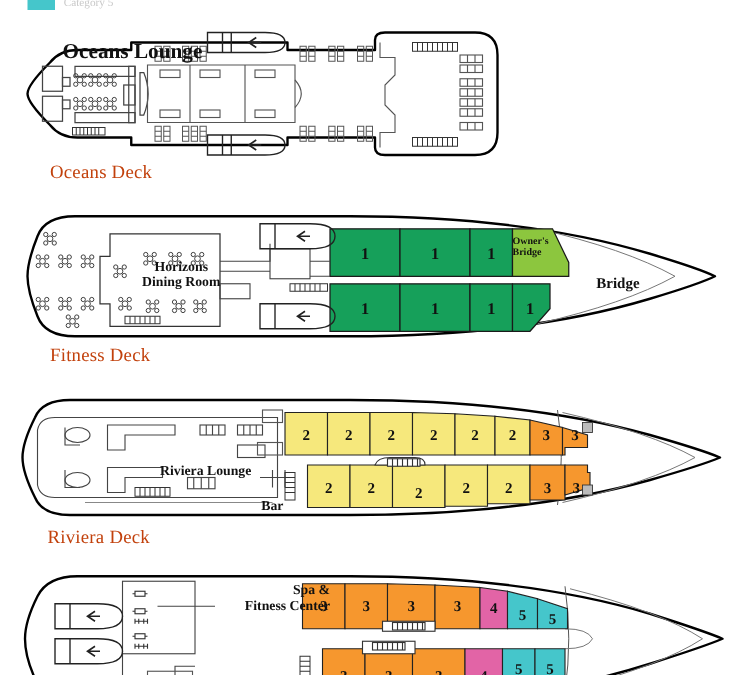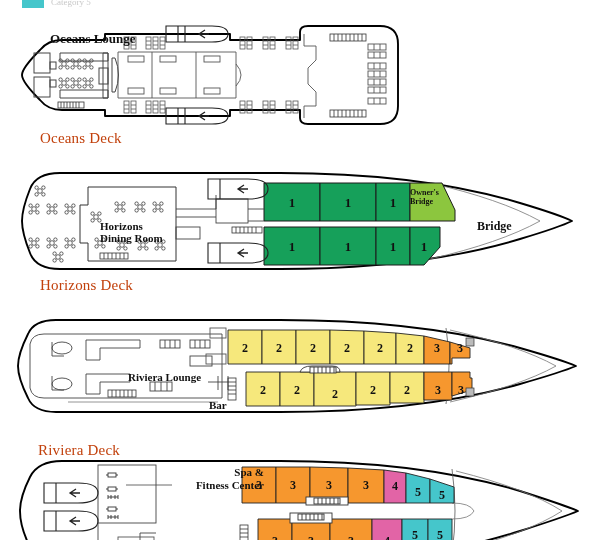--- a/index.html
+++ b/index.html
@@ -245,21 +245,21 @@
             <path d="M374 51 v6 M380 51 v6"></path>
           <rect x="368" y="59" width="18" height="6"></rect>
             <path d="M374 59 v6 M380 59 v6"></path>
           <rect x="368" y="67" width="18" height="6"></rect>
             <path d="M374 67 v6 M380 67 v6"></path>
           <rect x="368" y="78" width="18" height="6"></rect>
             <path d="M374 78 v6 M380 78 v6"></path>
         </g>
       </g>
     </svg>
-    <div class="plan-txt" style="left:50px;top:12px;font-size:13px;">Oceans Lounge</div>
+    <div class="plan-txt" style="left:50px;top:12px;font-size:17px;">Oceans Lounge</div>
     <div class="deck-label" style="left:40px;top:110px;">Oceans Deck</div>
   </div>
 
   <div class="deck" style="top:165px;height:130px;">
     <svg class="hull" width="600" height="112" viewBox="0 0 600 112">
 
       <g fill="none" stroke="#000" stroke-width="1.9" stroke-linejoin="round">
         <path d="M60 8 Q36 8 30 24 Q22 44 22 56 Q22 68 30 88 Q36 104 60 104
                  L280 104 Q420 104 520 74 Q560 62 572 56 Q560 50 520 38 Q420 8 280 8 Z"></path>
       </g>
@@ -434,26 +434,26 @@
         <path d="M208 78 L248 78 Q268 78 268 88 Q268 98 248 98 L208 98 Z"></path>
         <path d="M220 78 v20"></path>
         <path d="M244 84 L238 88 L244 92 M238 88 h10" stroke-width="1.3"></path>
       </g>
 
       <g stroke="#333" stroke-width=".8" fill="none">
         <rect x="232" y="62" width="30" height="6"></rect>
         <path d="M236 62 v6 M240 62 v6 M244 62 v6 M248 62 v6 M252 62 v6 M256 62 v6"></path>
       </g>
     </svg>
-    <div class="plan-txt" style="left:100px;top:56px;font-size:11px;width:90px;"><span style="white-space:pre-line;">Horizons
+    <div class="plan-txt" style="left:100px;top:44px;font-size:11px;text-align:center;width:90px;"><span style="white-space:pre-line;">Horizons
 Dining Room</span></div>
     <div class="plan-txt" style="left:477px;top:55px;font-size:12px;">Bridge</div>
     <div class="plan-txt" style="left:410px;top:23px;font-size:8px;font-weight:700;line-height:1.15;"><span style="white-space:pre-line;">Owner's
 Bridge</span></div>
-    <div class="deck-label" style="left:40px;top:112px;">Horizons Deck</div>
+    <div class="deck-label" style="left:40px;top:112px;">Fitness Deck</div>
   </div>
 
   <div class="deck" style="top:312px;height:130px;">
     <svg class="hull" width="600" height="108" viewBox="0 0 600 108">
       <g fill="none" stroke="#000" stroke-width="1.9" stroke-linejoin="round">
         <path d="M56 8 Q34 8 28 22 Q18 42 18 54 Q18 66 28 86 Q34 100 56 100
                  L280 100 Q420 100 520 72 Q562 60 576 54 Q562 48 520 36 Q420 8 280 8 Z"></path>
       </g>
       <g fill="none" stroke="#777" stroke-width=".8">
         <path d="M450 18 Q520 34 556 54 Q520 74 450 90"></path>
@@ -546,21 +546,21 @@
         <text x="297" y="82">2</text>
         <text x="335" y="86">2</text>
         <text x="373" y="82">2</text>
         <text x="407" y="82">2</text>
         <text x="438" y="82">3</text>
         <text x="461" y="82">3</text>
       </g>
     </svg>
     <div class="plan-txt" style="left:128px;top:60px;font-size:11px;">Riviera Lounge</div>
     <div class="plan-txt" style="left:189px;top:88px;font-size:11px;margin-left:20px;">Bar</div>
-    <div class="deck-label" style="left:38px;top:110px;margin-top:20px;">Riviera Deck</div>
+    <div class="deck-label" style="left:38px;top:110px;">Riviera Deck</div>
   </div>
 
   <div class="deck" style="top:455px;height:90px;overflow:hidden;">
     <svg class="hull" width="600" height="100" viewBox="0 0 600 100">
       <g fill="none" stroke="#000" stroke-width="1.9" stroke-linejoin="round">
         <path d="M62 6 Q38 6 30 22 Q20 42 20 56 Q20 72 30 92 Q38 108 62 108
                  L280 108 Q420 108 520 76 Q564 62 578 56 Q564 50 520 36 Q420 6 280 6 Z"></path>
       </g>
       <g fill="none" stroke="#777" stroke-width=".8">
         <path d="M456 16 Q528 34 562 56 Q528 78 456 96"></path>

